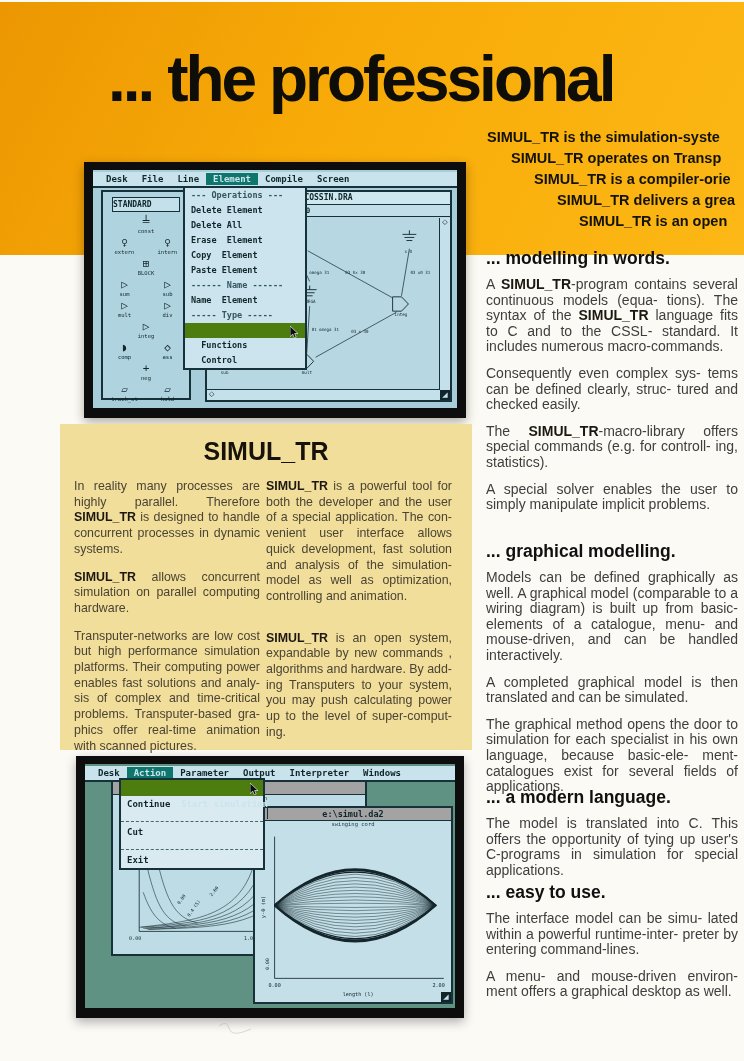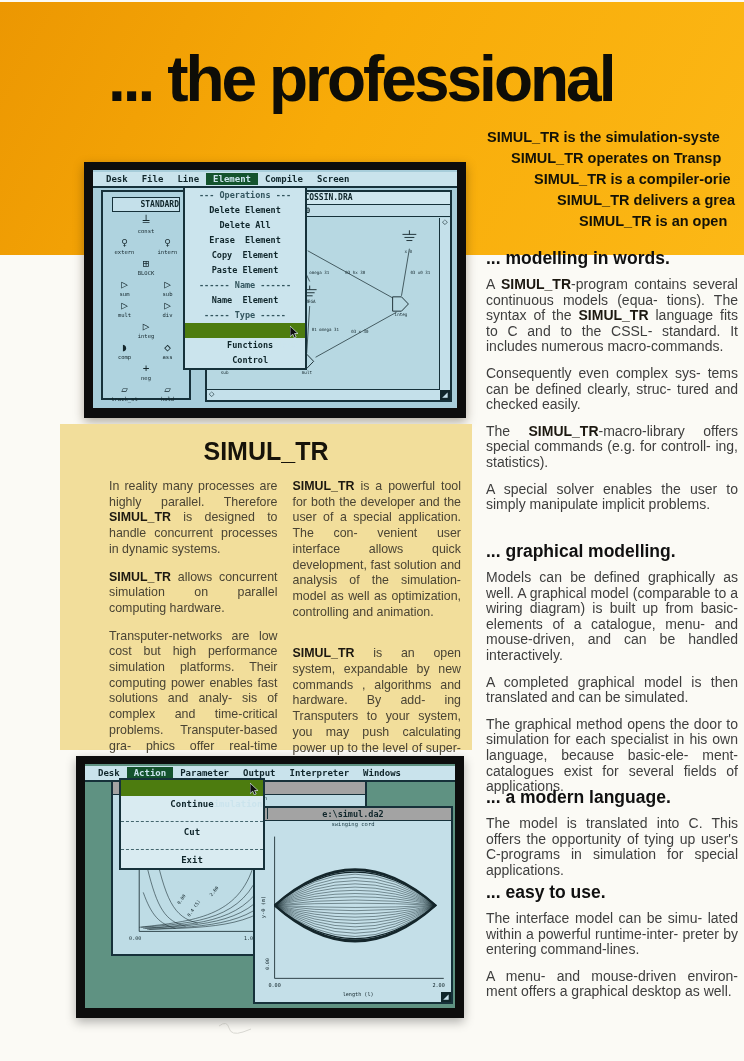--- a/index.html
+++ b/index.html
@@ -20,26 +20,26 @@
            box-shadow:0 4px 10px rgba(40,25,0,.35);}
   .mon1{left:84px;top:162px;width:382px;height:256px;}
   .mon2{left:76px;top:756px;width:388px;height:262px;box-shadow:0 4px 10px rgba(0,0,0,.3);}
   .screen{position:absolute;left:9px;top:8px;right:9px;bottom:10px;overflow:hidden;}
   .scr1{background:var(--screen_blue,#A7CDDA);}
   .scr2{background:var(--desktop_teal,#5F9282);}
   .menubar{position:absolute;left:0;top:2px;right:0;height:14px;background:#C9E3EC;
            border-bottom:2px solid #16313a;display:flex;align-items:center;
            font:bold 9px "DejaVu Sans Mono",monospace;color:#10262b;padding-left:6px;}
   .mi{padding:1px 7px;white-space:pre;}
-  .mi.active{background:#14532d;color:#CBE4ED;}
+  .mi.active{background:#0f766e;color:#CBE4ED;}
 
   
   .pal{position:absolute;left:8px;top:20px;width:86px;bottom:8px;background:#AFD3DF;
        border:2px solid #16313a;}
-  .pal-title{margin:5px auto 1px;width:66px;border:1px solid #16313a;text-align:right;
+  .pal-title{margin:5px auto 1px;width:66px;border:1px solid #16313a;text-align:left;
        font:bold 8px "DejaVu Sans Mono",monospace;color:#10262b;padding:2px 0;background:#C4E0EA;}
   .prow{display:flex;justify-content:space-around;align-items:flex-end;height:21px;}
   .prow.single{justify-content:center;}
   .pi{display:flex;flex-direction:column;align-items:center;width:38px;}
   .pi .g{font:11px "DejaVu Sans Mono","DejaVu Sans",monospace;line-height:11px;color:#14262b;}
   .pi .l{font:5.5px "DejaVu Sans Mono",monospace;color:#14262b;margin-top:1px;}
 
   
   .win1{position:absolute;left:112px;top:20px;right:5px;bottom:6px;background:#B7D8E2;
         border:2px solid #16313a;}
@@ -52,21 +52,21 @@
         background:#C4E0EA;font:7px "DejaVu Sans",sans-serif;text-align:center;color:#10262b;}
   .hscroll{position:absolute;left:0;bottom:0;right:10px;height:10px;border-top:1px solid #16313a;
         background:#C4E0EA;font:7px "DejaVu Sans",sans-serif;color:#10262b;padding-left:2px;}
   .sizer{position:absolute;right:0;bottom:0;width:10px;height:10px;background:#10262b;color:#C4E0EA;
         font:7px "DejaVu Sans",sans-serif;text-align:center;line-height:10px;}
 
   
   .dd{position:absolute;border:2px solid #16313a;font-family:"DejaVu Sans Mono",monospace;
       font-weight:bold;color:#10262b;z-index:6;}
   .dd1{left:90px;top:16px;width:120px;background:#CBE4ED;font-size:8.5px;}
-  .dd .row{height:15px;line-height:15px;white-space:pre;position:relative;text-align:center;}
+  .dd .row{height:15px;line-height:15px;padding-left:6px;white-space:pre;position:relative;}
   .dd .hdr{color:#33555e;}
   .dd .sel{background:#4d7c0f;color:#CBE4ED;}
   .dd2{left:34px;top:14px;width:142px;background:#D9EBF1;font-size:9px;}
   .dd2 .row{height:16px;line-height:16px;}
   .dd2 .sep{height:9px;border-bottom:1px dashed #44666e;margin-bottom:2px;}
   .cursor{position:absolute;z-index:9;}
 
   
   .winN{position:absolute;left:26px;top:16px;width:252px;height:172px;background:#BEDCE5;
         border:2px solid #16313a;z-index:1;}
@@ -77,21 +77,21 @@
   .closebox{position:absolute;left:0;top:0;width:12px;height:11px;border-right:1px solid #16313a;
         font-size:8px;line-height:11px;}
   .w2-sub{height:8px;text-align:center;font:5.5px "DejaVu Sans Mono",monospace;color:#24444d;}
   .plot{position:absolute;left:0;right:0;bottom:0;}
   .plotN{top:20px;} .plotS{top:20px;}
 
   
   .ybox{position:absolute;left:60px;top:424px;width:412px;height:326px;
         background:var(--box_yellow,#F2DE9B);}
   .ybox h2{margin:0;padding-top:13px;text-align:center;font-size:25px;font-weight:bold;color:#17130a;}
-  .ycols{display:flex;gap:15px;padding:13px 11px 0 14px;margin-left:35px;}
+  .ycols{display:flex;gap:6px;padding:13px 11px 0 14px;}
   .ycol{width:186px;font-size:12.4px;line-height:15.7px;text-align:justify;color:#4a4434;}
   .ycol p{margin:0 0 12px;}
   .ycol b,.sec b{color:#1c1810;}
 
   
   .sec{position:absolute;left:486px;width:252px;}
   .sec h3{margin:0 0 8px;font-size:17.5px;font-weight:bold;color:#101010;}
   .sec p{margin:0 0 11px;font-size:14px;line-height:15.6px;text-align:justify;color:#3e3e3e;}
   .s1{top:248px}.s2{top:541px}.s3{top:787px}.s4{top:882px}
 

